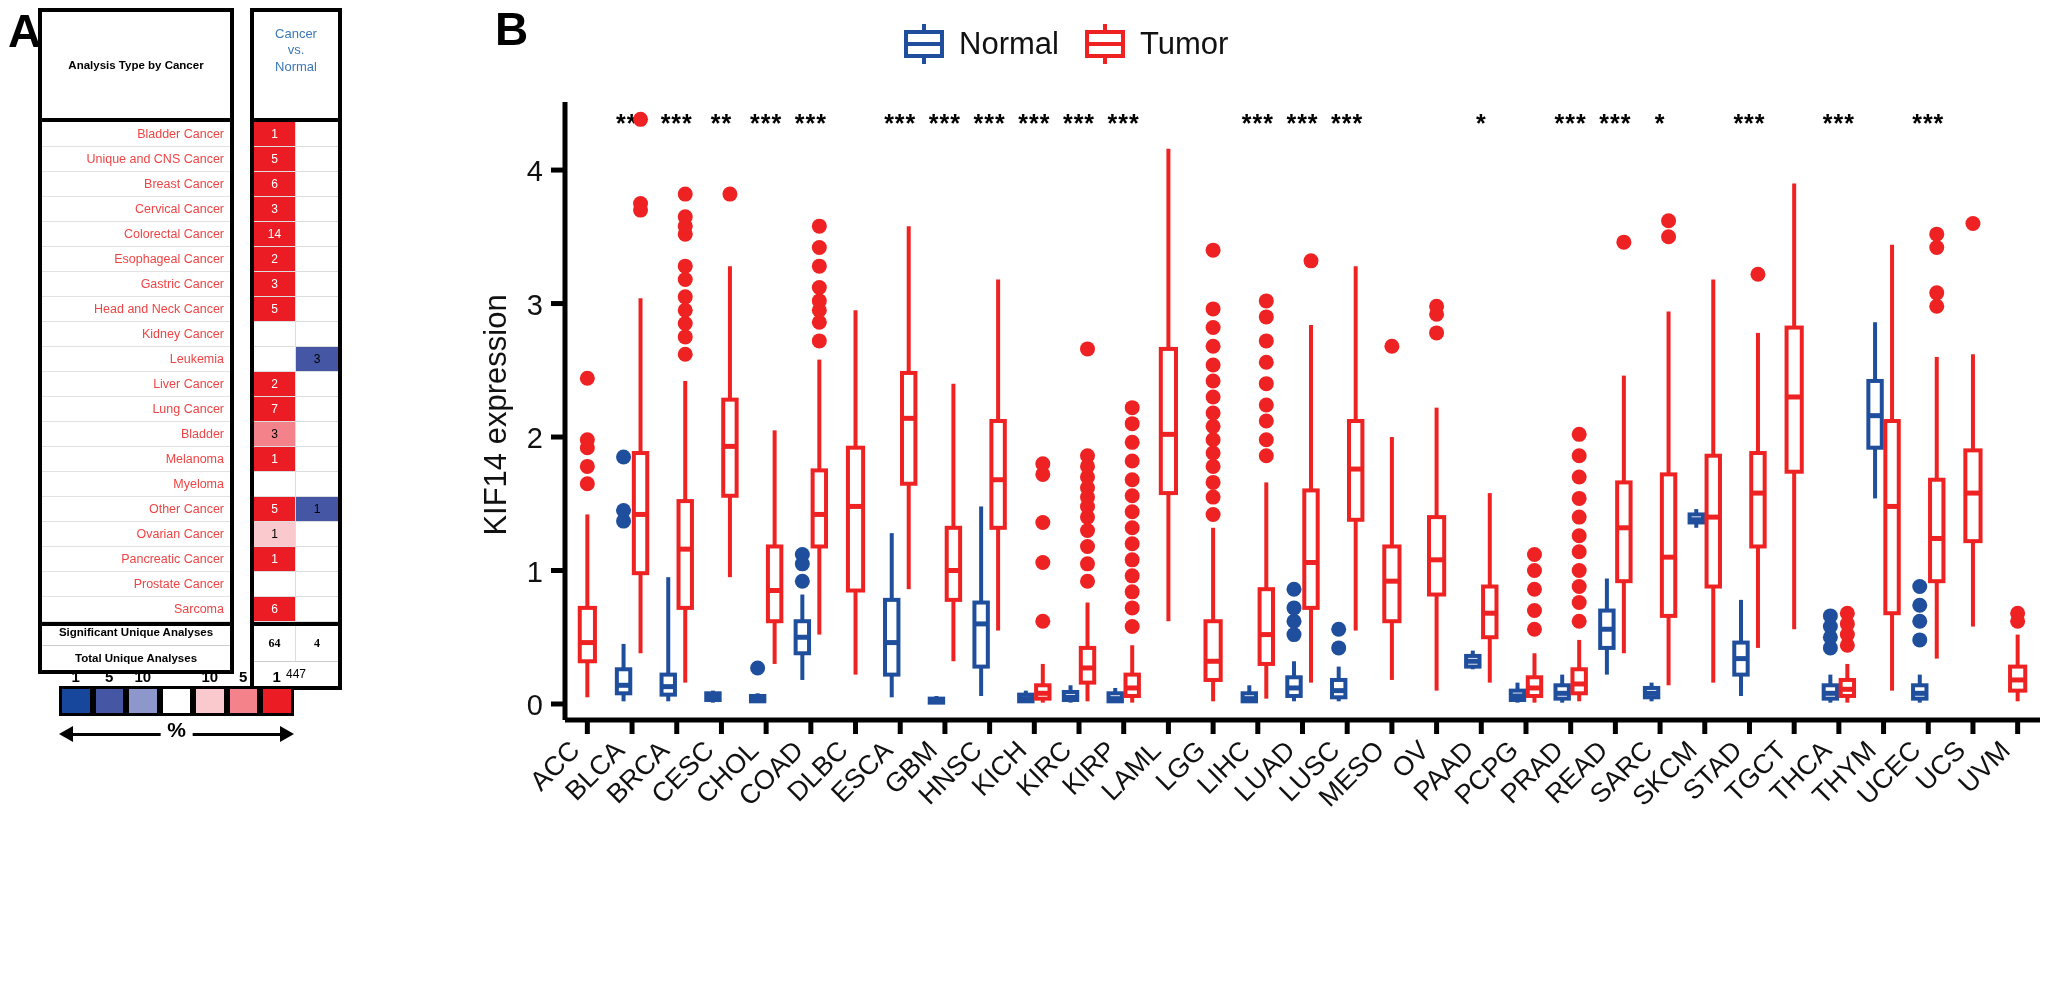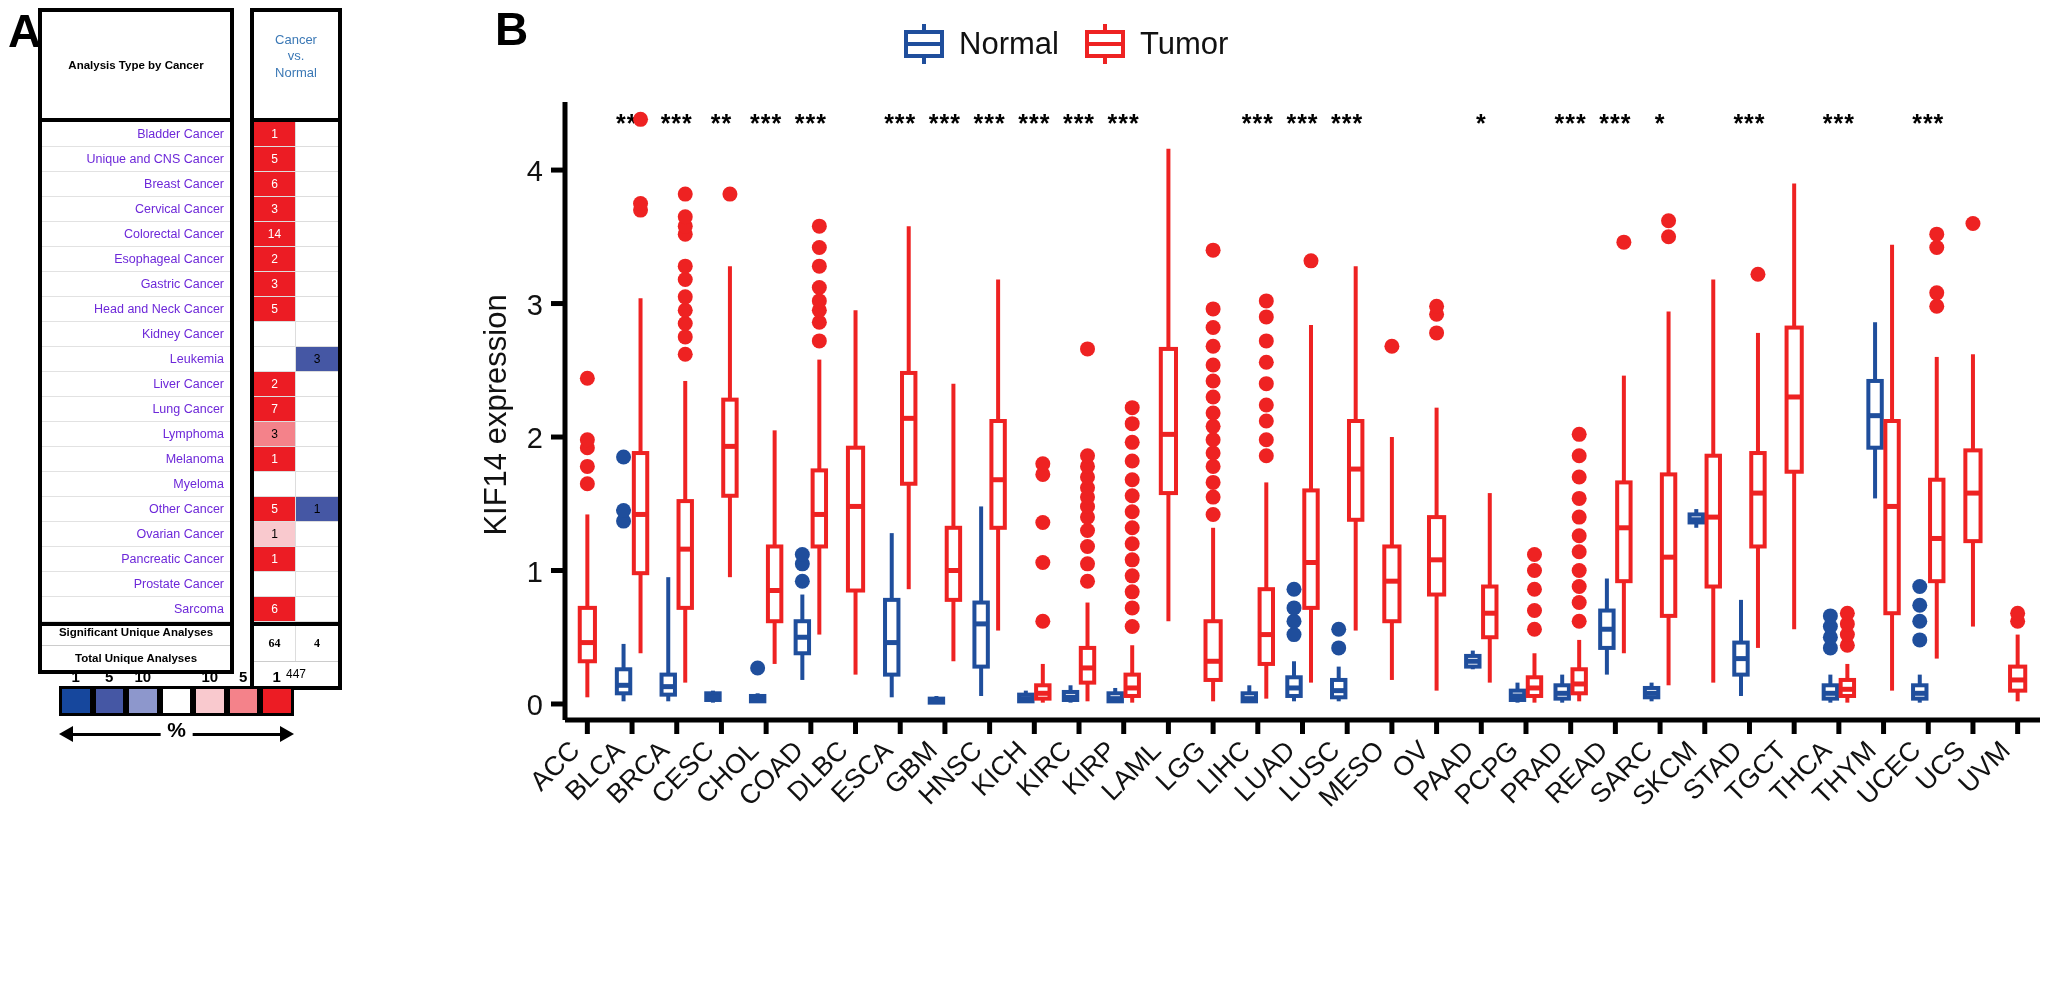--- a/index.html
+++ b/index.html
@@ -12,25 +12,25 @@
 
   
   #panelA{position:absolute;left:38px;top:8px;width:400px;height:650px;}
 
   .onco-wrap{position:relative;}
   .onco-left{position:absolute;left:0;top:0;width:196px;border:4px solid #000;box-sizing:border-box;background:#fff;}
   .onco-right{position:absolute;left:212px;top:0;width:92px;border:4px solid #000;box-sizing:border-box;background:#fff;}
 
   .hdr-left{height:110px;display:flex;align-items:center;justify-content:center;border-bottom:4px solid #000;box-sizing:border-box;}
   .hdr-left span{font-size:11.5px;font-weight:bold;color:#000;text-align:center;}
-  .hdr-right{height:110px;border-bottom:4px solid #000;box-sizing:border-box;display:flex;align-items:flex-start;justify-content:center;padding-top:20px;}
+  .hdr-right{height:110px;border-bottom:4px solid #000;box-sizing:border-box;display:flex;align-items:flex-start;justify-content:center;padding-top:14px;}
   .hdr-right span{font-size:13px;color:#3b78b5;text-align:center;line-height:1.25;display:block;}
 
   .row-left{height:25px;display:flex;align-items:center;justify-content:flex-end;padding-right:6px;border-bottom:1px solid #e2e2e2;box-sizing:border-box;}
-  .row-left span{font-size:12.5px;color:#6d28d9;white-space:nowrap;}
+  .row-left span{font-size:12.5px;color:#ef4444;white-space:nowrap;}
 
   .row-right{height:25px;display:flex;border-bottom:1px solid #ddd;box-sizing:border-box;}
   .cell{width:50%;display:flex;align-items:center;justify-content:center;font-size:12px;box-sizing:border-box;border-right:1px solid #ddd;}
   .cell:last-child{border-right:none;}
   .cell.empty{background:#fff;}
   .cell.v-red{background:#ec1c24;color:#fff;}
   .cell.v-red2{background:#f4828a;color:#000;}
   .cell.v-red3{background:#f9c9ce;color:#000;}
   .cell.v-blue{background:#4557a4;color:#000;}
 
@@ -109,21 +109,21 @@
           <div class="row-left">
             <span>Leukemia</span>
           </div>
           <div class="row-left">
             <span>Liver Cancer</span>
           </div>
           <div class="row-left">
             <span>Lung Cancer</span>
           </div>
           <div class="row-left">
-            <span>Lymphoma</span>
+            <span>Bladder</span>
           </div>
           <div class="row-left">
             <span>Melanoma</span>
           </div>
           <div class="row-left">
             <span>Myeloma</span>
           </div>
           <div class="row-left">
             <span>Other Cancer</span>
           </div>

